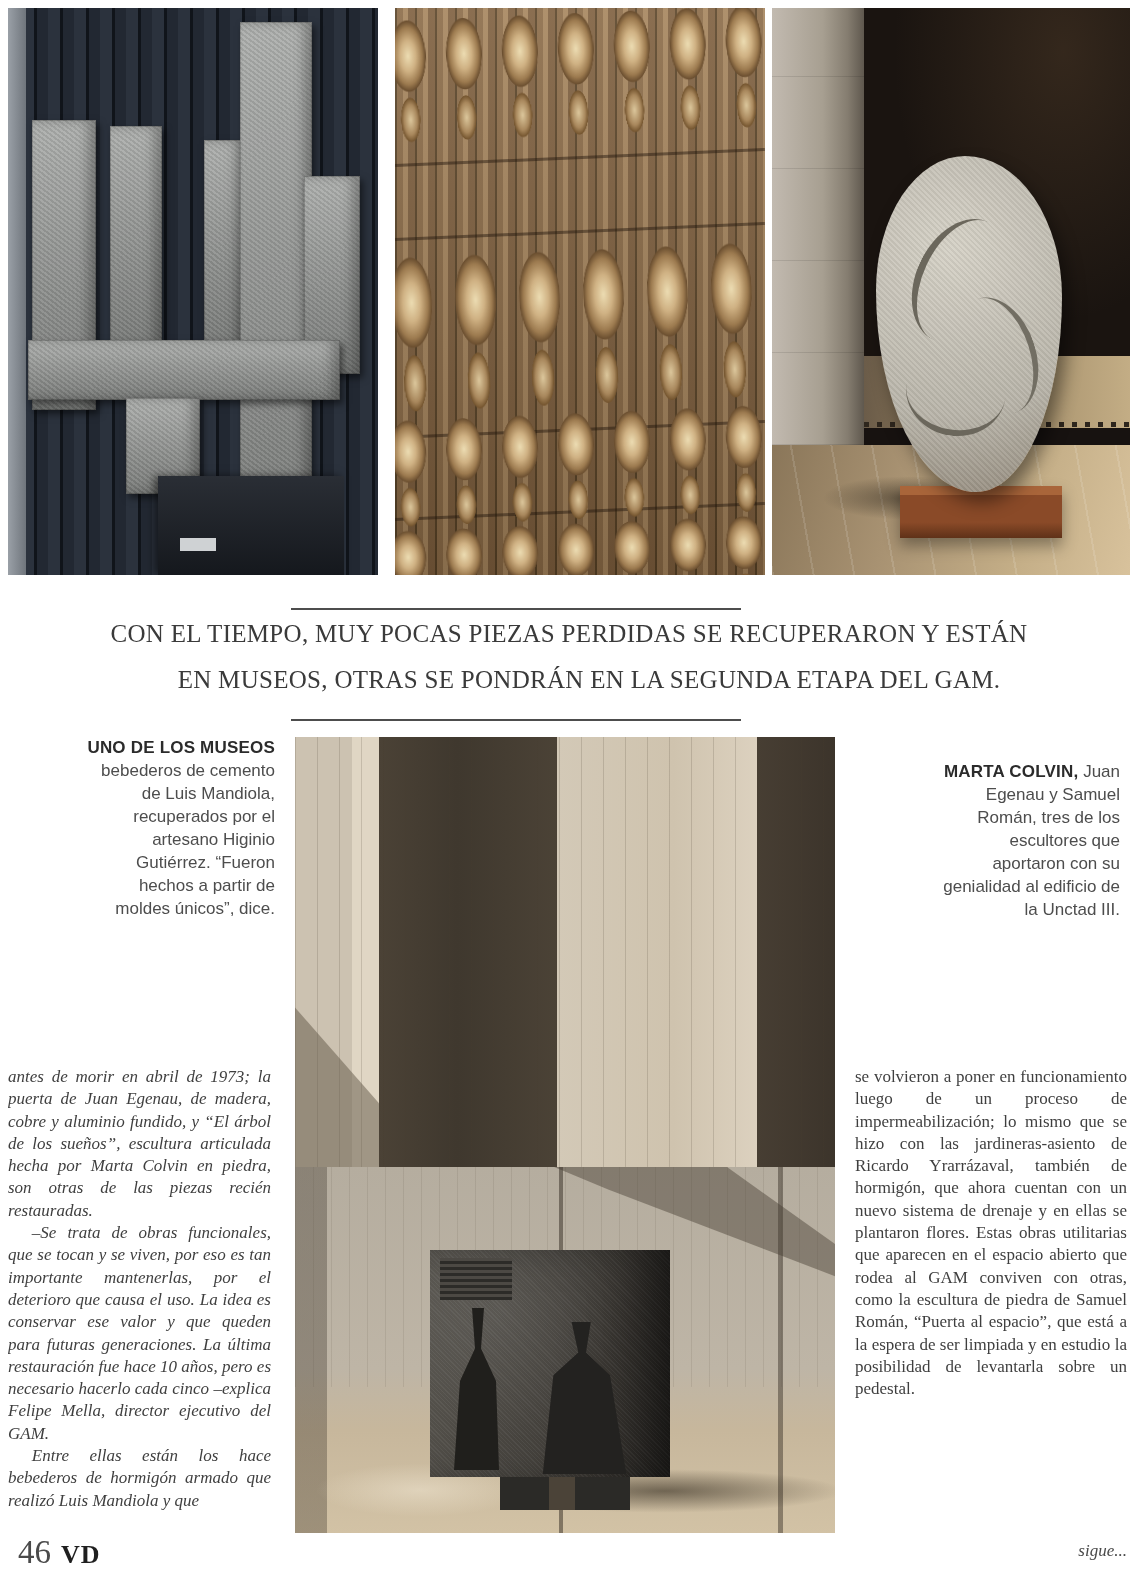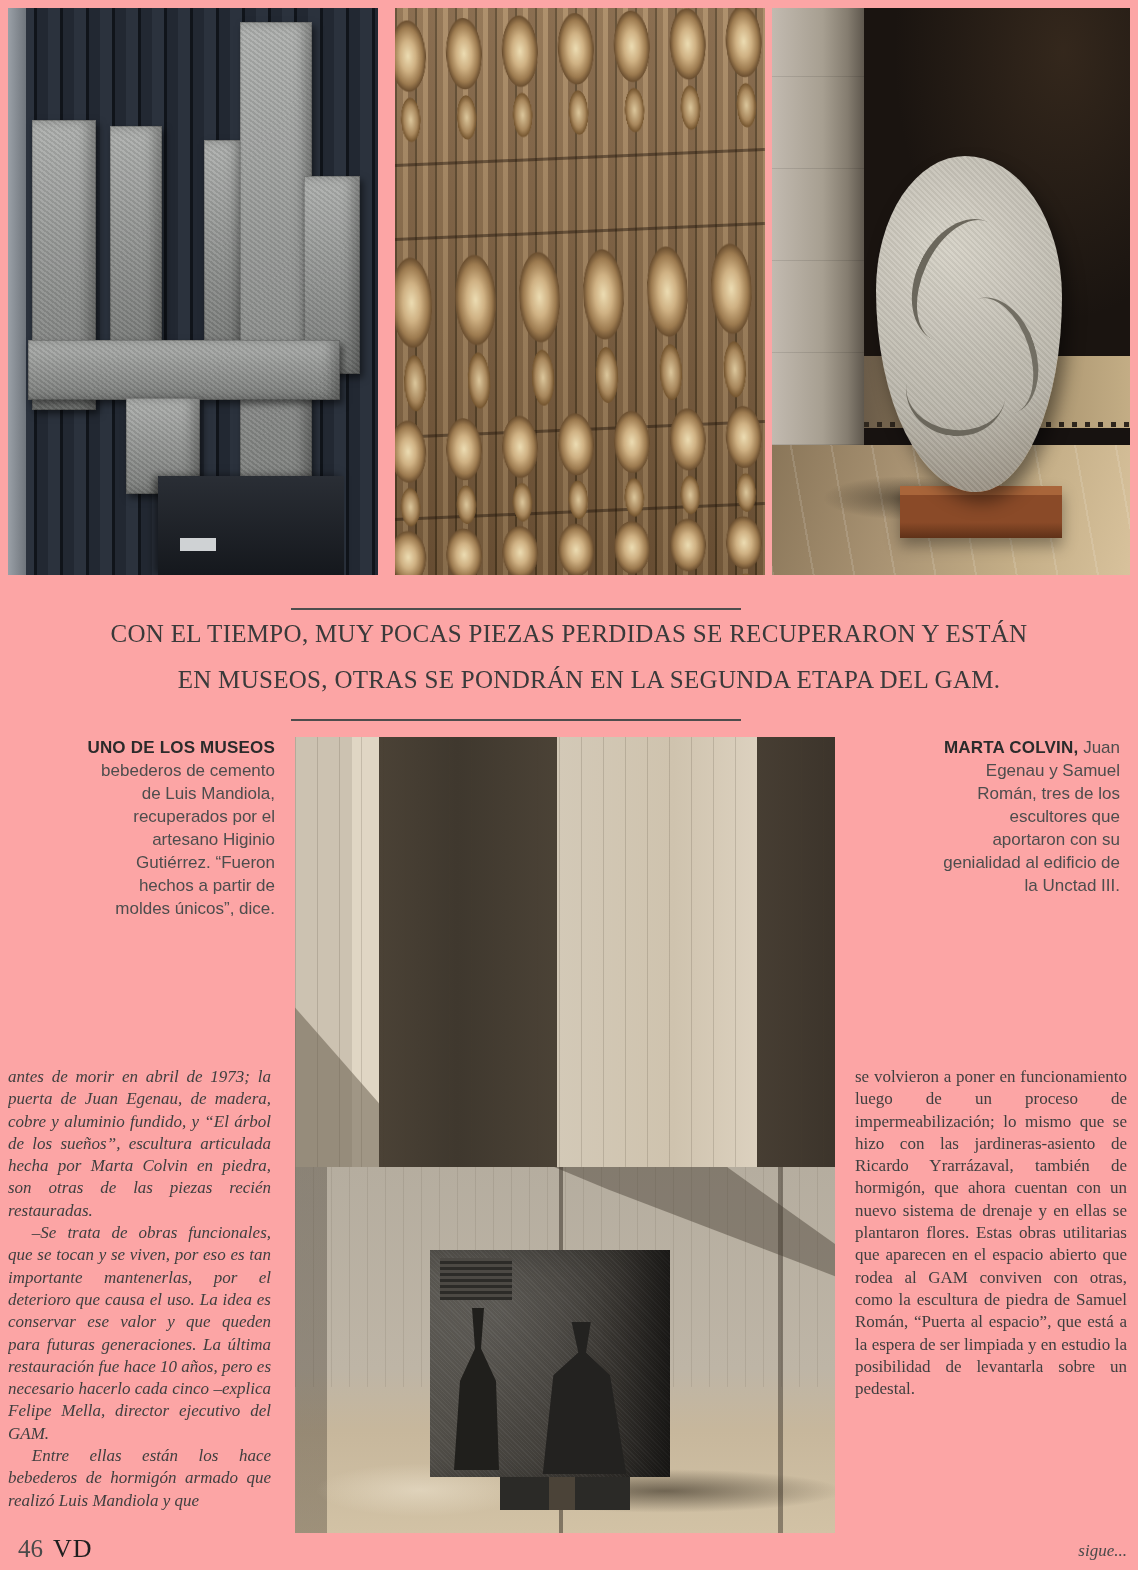--- a/index.html
+++ b/index.html
@@ -1,16 +1,16 @@
 <!DOCTYPE html>
 <html><head>
 <meta charset="utf-8">
 <style>
   html,body{margin:0;padding:0;background:#e8e8e8;}
-  .page{position:relative;width:1138px;height:1570px;background:#fca5a5;overflow:hidden;
+  .page{position:relative;width:1138px;height:1570px;background:#ffffff;overflow:hidden;
         font-family:"Liberation Serif", serif;}
   .page *{box-sizing:border-box;}
 
   
   .photo{position:absolute;overflow:hidden;}
   .photo-left{left:8px;top:8px;width:370px;height:567px;
     background:
       repeating-linear-gradient(90deg,#10141a 0 3px,#222832 3px 14px,#2b323d 14px 26px),
       #1b2027;}
   .photo-mid{left:395px;top:8px;width:370px;height:567px;
@@ -126,37 +126,37 @@
   .rule-top{top:608px;}
   .rule-bottom{top:719px;}
   .quote-line{position:absolute;left:0;right:0;text-align:center;white-space:nowrap;
     font-family:"Liberation Serif",serif;font-size:25px;letter-spacing:.3px;color:#3a3a3a;}
   .quote-1{top:620px;}
   .quote-2{top:666px;padding-left:40px;}
 
   .caption{position:absolute;top:736px;text-align:right;
     font-family:"Liberation Sans",sans-serif;font-size:17px;line-height:23px;color:#4d4d4d;}
   .caption-left{left:80px;width:195px;}
-  .caption-right{left:940px;width:180px;}
+  .caption-right{left:940px;width:180px;margin-top:24px;}
   .cap-lead{font-weight:bold;color:#2b2b2b;letter-spacing:.2px;}
 
   .col{position:absolute;top:1066px;height:472px;overflow:hidden;
     font-family:"Liberation Serif",serif;font-size:17px;line-height:22.3px;color:#3f3f3f;
     text-align:justify;}
   .col p{margin:0;}
   .col p.indent{text-indent:1.4em;}
   .col-left{left:8px;width:263px;font-style:italic;}
   .col-right{left:855px;width:272px;}
 
   .sigue{position:absolute;left:855px;width:272px;top:1541px;text-align:right;
     font-family:"Liberation Serif",serif;font-style:italic;font-size:17px;color:#4a4a4a;}
 
   .footer{position:absolute;left:18px;top:1534px;font-family:"Liberation Serif",serif;}
-  .footer .pagenum{font-size:25px;color:#4a4a4a;}
-  .footer .mag{font-size:26px;font-weight:normal;color:#1f1f1f;letter-spacing:1px;margin-left:10px;}
+  .footer .pagenum{font-size:33px;color:#4a4a4a;}
+  .footer .mag{font-size:26px;font-weight:bold;color:#1f1f1f;letter-spacing:1px;margin-left:10px;}
 </style>
 </head>
 <body>
 
 <div class="page">
 
   <div class="photo photo-left">
     <div class="lp-strip"></div>
     <div class="stone lp-col-a"></div>
     <div class="stone lp-col-b"></div>

